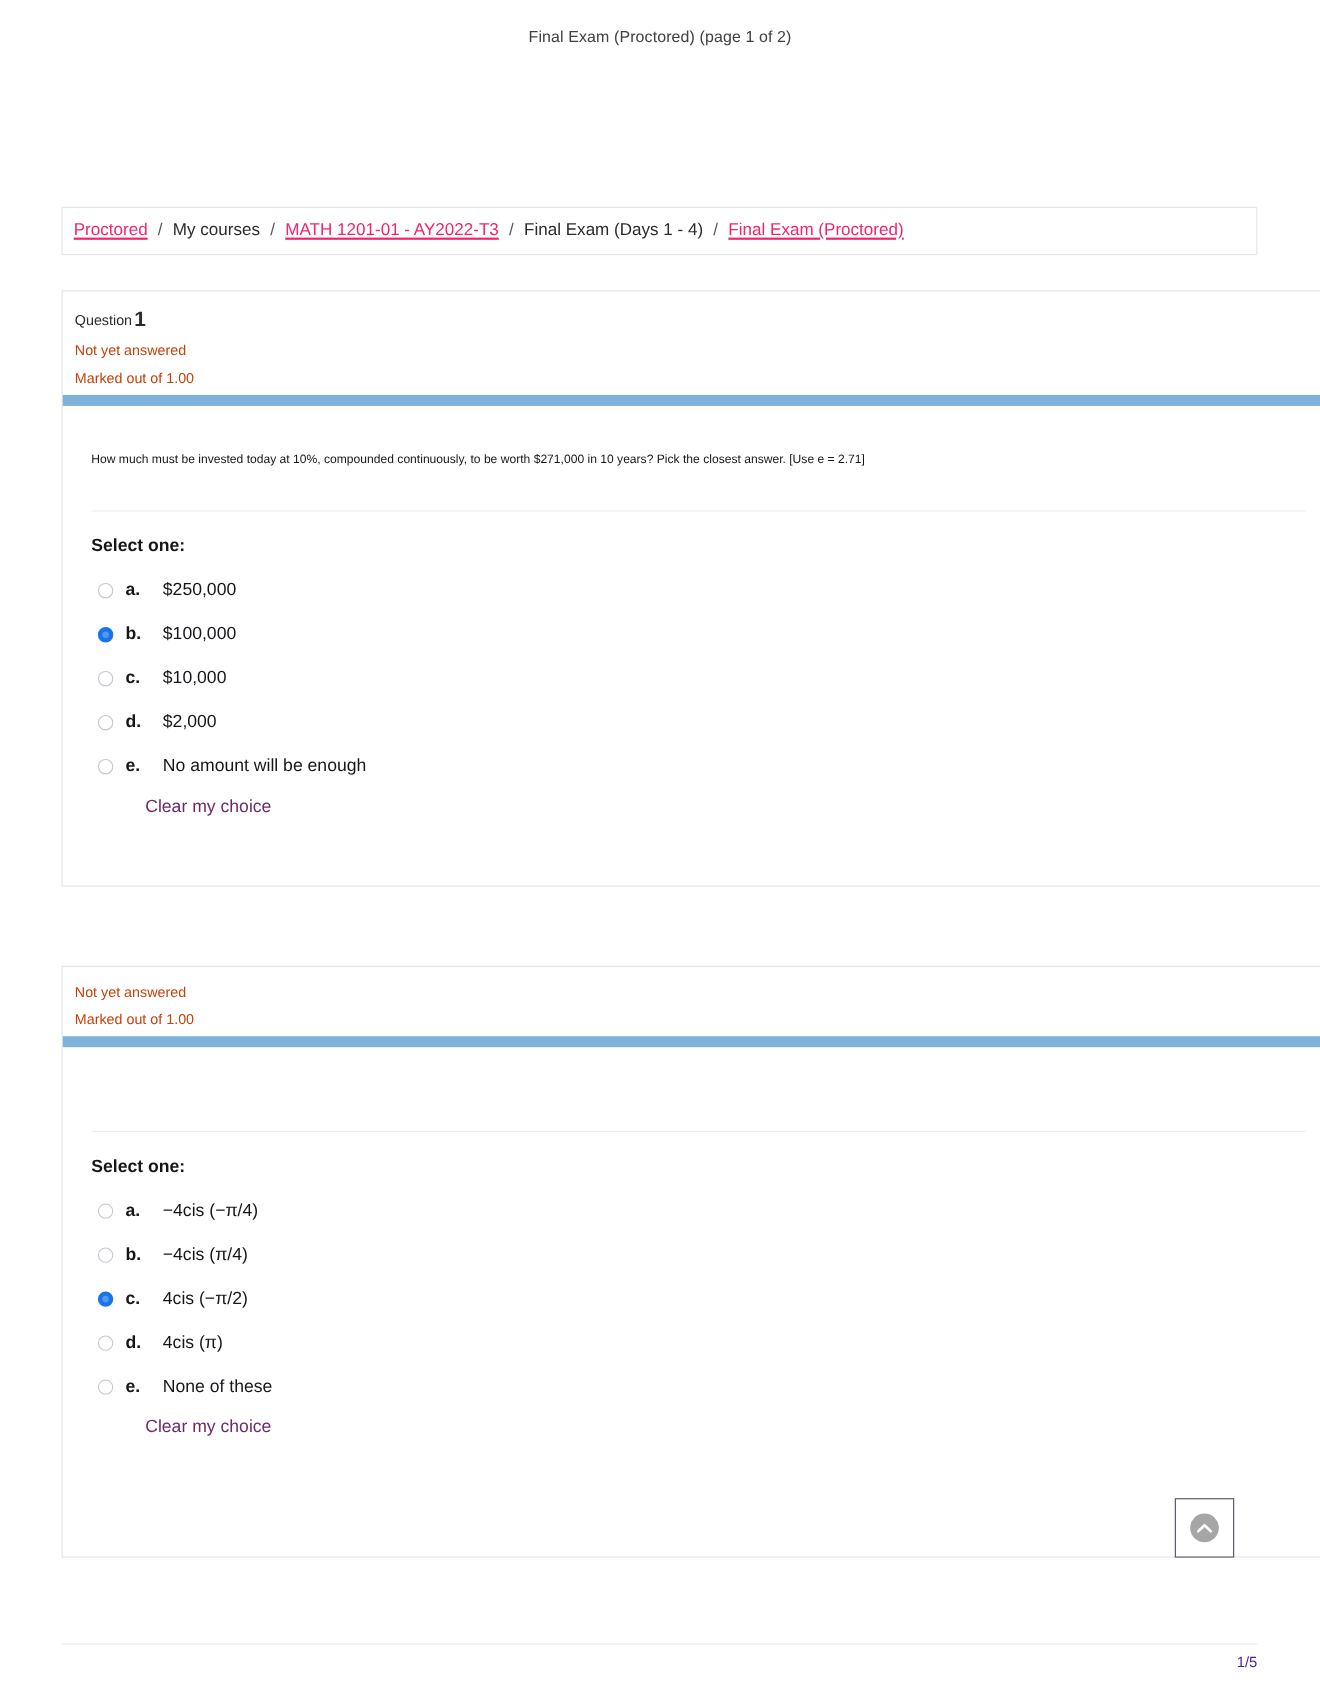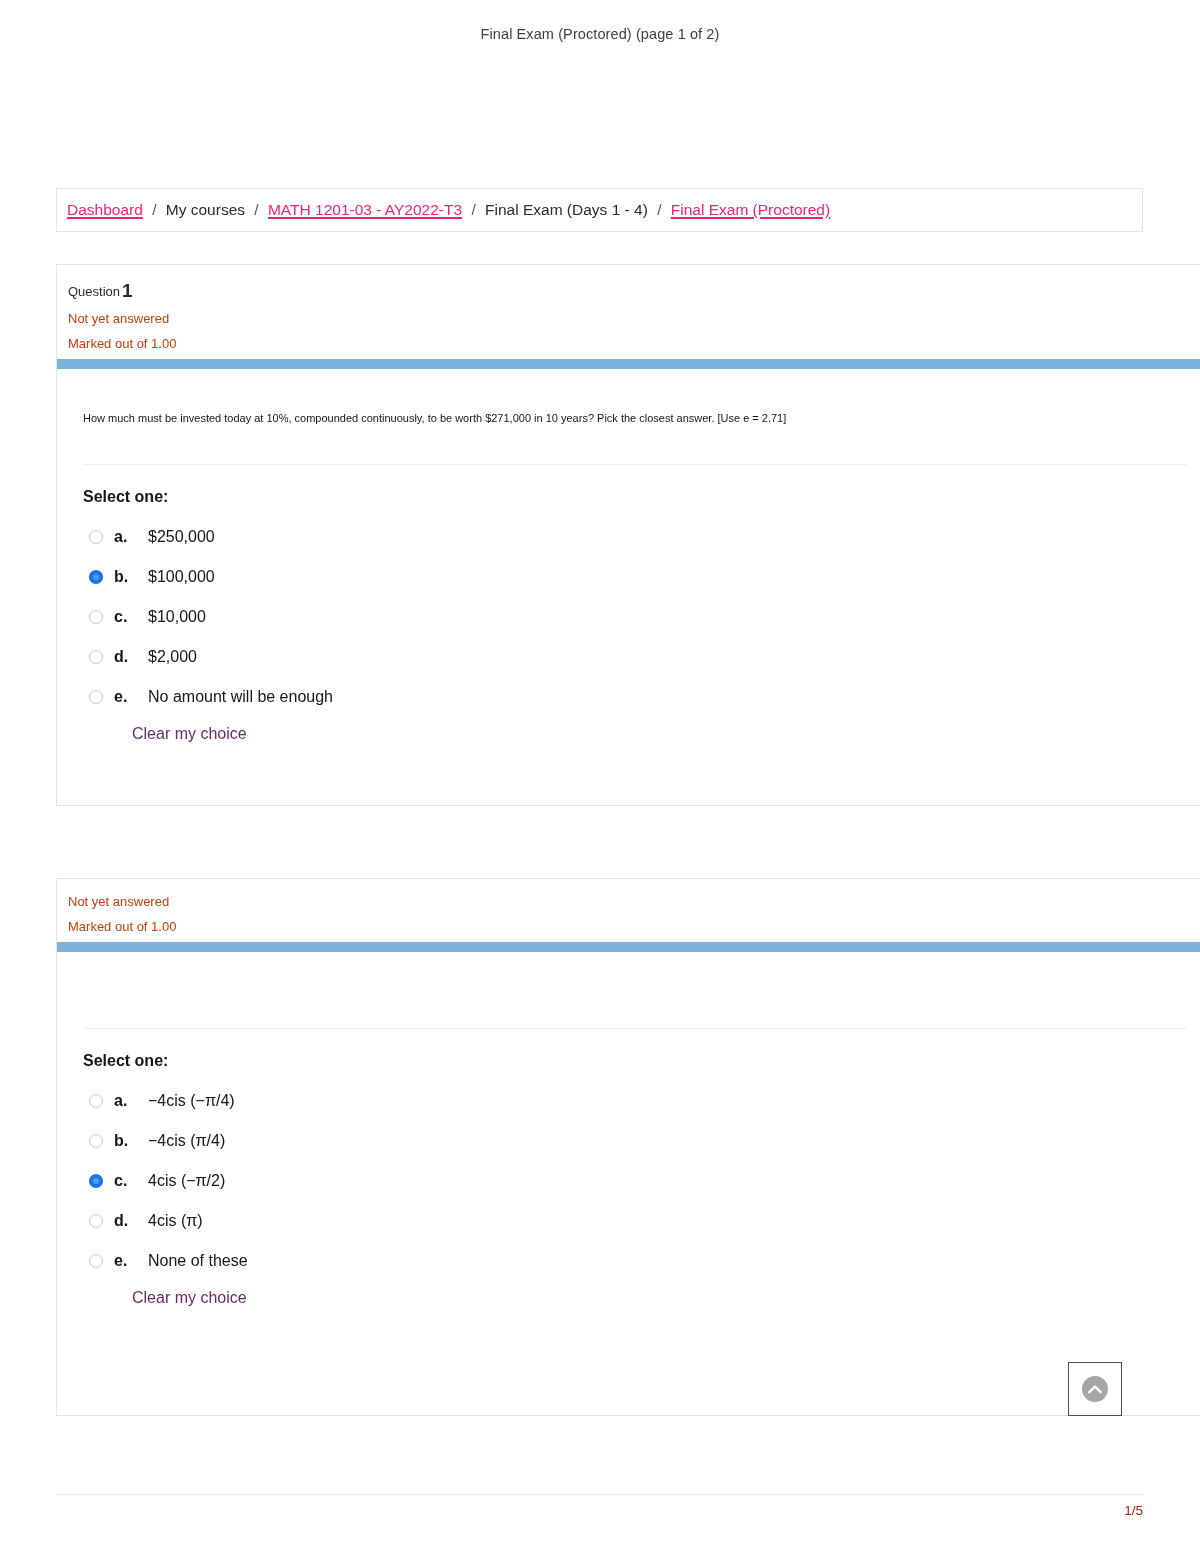--- a/index.html
+++ b/index.html
@@ -214,35 +214,35 @@
     left: 56px;
     top: 1494px;
     width: 1087px;
     border-top: 1px solid #e8e9ed;
   }
   .footer-page {
     position: absolute;
     right: 57px;
     top: 1503px;
     font-size: 13.5px;
-    color: #b91c1c;
+    color: #4c1d95;
   }
 </style>
 </head>
 <body>
 
 <div class="page-header">Final Exam (Proctored) (page 1 of 2)</div>
 
 <div class="breadcrumb-box">
   <div class="breadcrumb">
-    <span class="crumb-link">Dashboard</span>
+    <span class="crumb-link">Proctored</span>
     <span class="sep">/</span>
     <span class="crumb-static">My courses</span>
     <span class="sep">/</span>
-    <span class="crumb-link">MATH 1201-03 - AY2022-T3</span>
+    <span class="crumb-link">MATH 1201-01 - AY2022-T3</span>
     <span class="sep">/</span>
     <span class="crumb-static">Final Exam (Days 1 - 4)</span>
     <span class="sep">/</span>
     <span class="crumb-link">Final Exam (Proctored)</span>
   </div>
 </div>
 
 <div class="qcard" id="question-1">
   <div class="qinfo">
     <div class="qno"><span>Question</span><span class="num">1</span></div>

